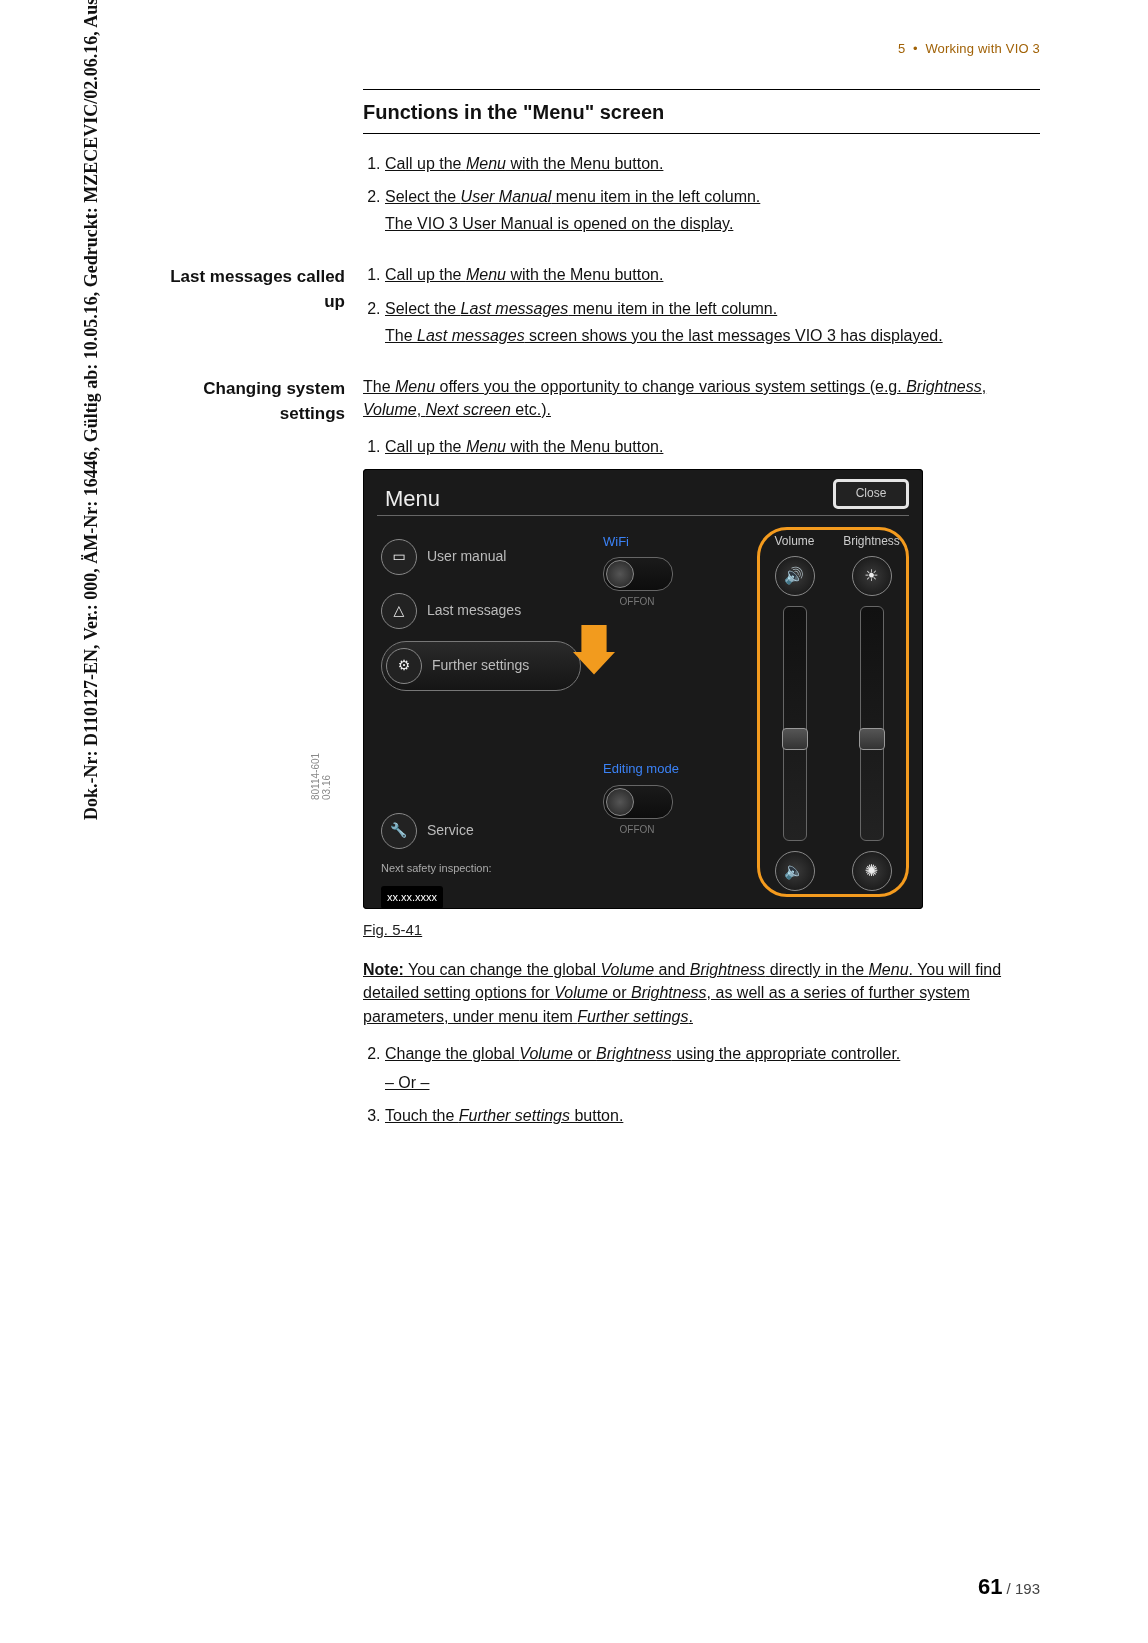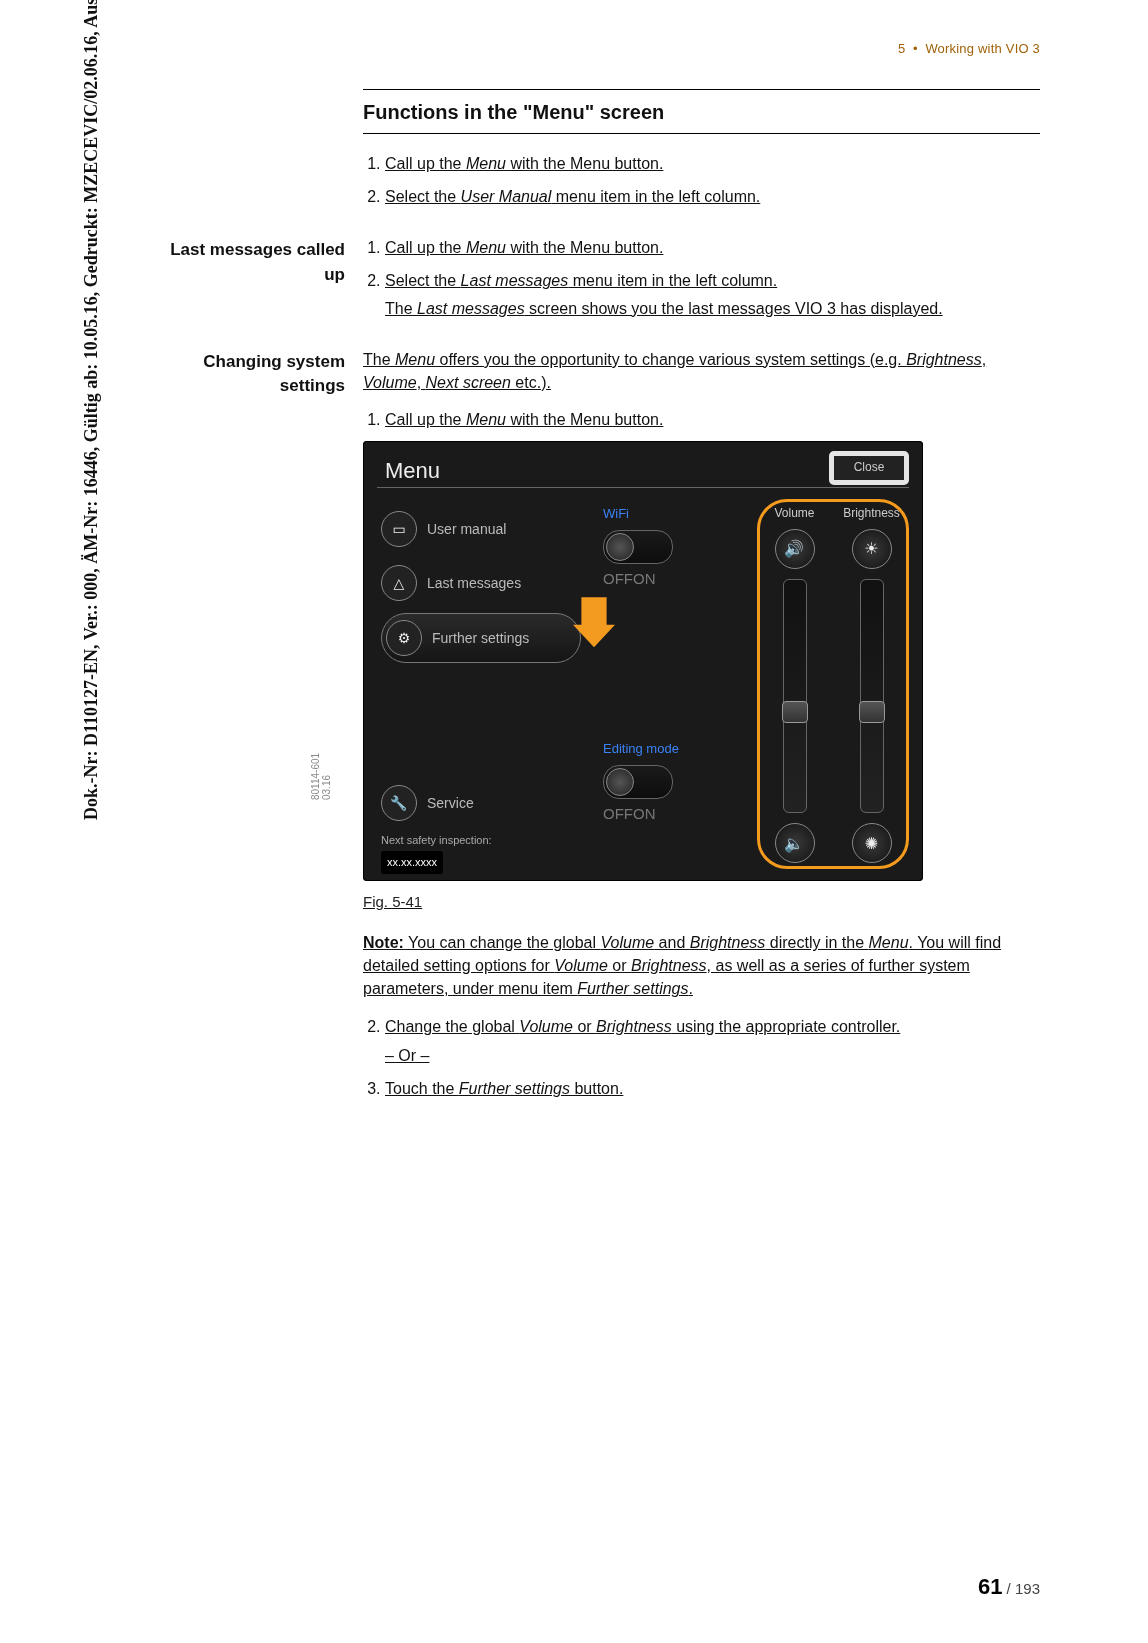--- a/index.html
+++ b/index.html
@@ -125,21 +125,21 @@
     position: absolute;
     left: 22px; top: 14px;
     font-size: 22px;
     color: #eee;
     font-weight: 300;
   }
   .ss-close {
     position: absolute;
     right: 14px; top: 10px;
     width: 70px; height: 24px;
-    border: 5px solid #e5e5e5;
+    border: 3px solid #e5e5e5;
     border-radius: 5px;
     font-size: 12px;
     color: #ccc;
     text-align: center;
     line-height: 22px;
     background: #222;
   }
   .ss-hr {
     position: absolute;
     left: 14px; right: 14px; top: 46px;
@@ -183,21 +183,21 @@
     color: #aaa;
     margin-top: 4px;
     line-height: 1.4;
   }
   .ss-next-insp .date {
     background: #000;
     color: #fff;
     padding: 4px 6px;
     border-radius: 3px;
     display: inline-block;
-    margin-top: 2px;
+    margin-top: 10px;
   }
 
   
   .ss-mid {
     position: absolute;
     left: 240px; top: 64px;
     width: 130px;
   }
   .tog-label {
     font-size: 13px;
@@ -215,23 +215,23 @@
   .tog .knob {
     position: absolute;
     width: 26px; height: 26px;
     border-radius: 50%;
     border: 1px solid #888;
     top: 2px; left: 2px;
     background: radial-gradient(#555,#222);
   }
   .tog-vals {
     display: flex;
-    justify-content: flex-start;
+    justify-content: center;
     width: 68px;
-    font-size: 15px;
+    font-size: 10px;
     color: #777;
   }
 
   
   .arrow {
     position: absolute;
     left: 210px; top: 156px;
     width: 42px; height: 50px;
     background: #f29b1e;
     clip-path: polygon(20% 0, 80% 0, 80% 55%, 100% 55%, 50% 100%, 0 55%, 20% 55%);
@@ -341,20 +341,21 @@
     <hr class="hr-under">
 
     <div class="row">
       <div class="row-body">
         <ol class="steps">
           <li>
             <span>Call up the </span><em class="term">Menu</em><span> with the Menu button.</span>
           </li>
           <li>
             <span>Select the </span><em class="term">User Manual</em><span> menu item in the left column.</span>
+            <span class="sub">The VIO 3 User Manual is opened on the display.</span>
           </li>
         </ol>
       </div>
     </div>
 
     <div class="row">
       <div class="side-head">Last messages called up</div>
       <div class="row-body">
         <ol class="steps">
           <li>

